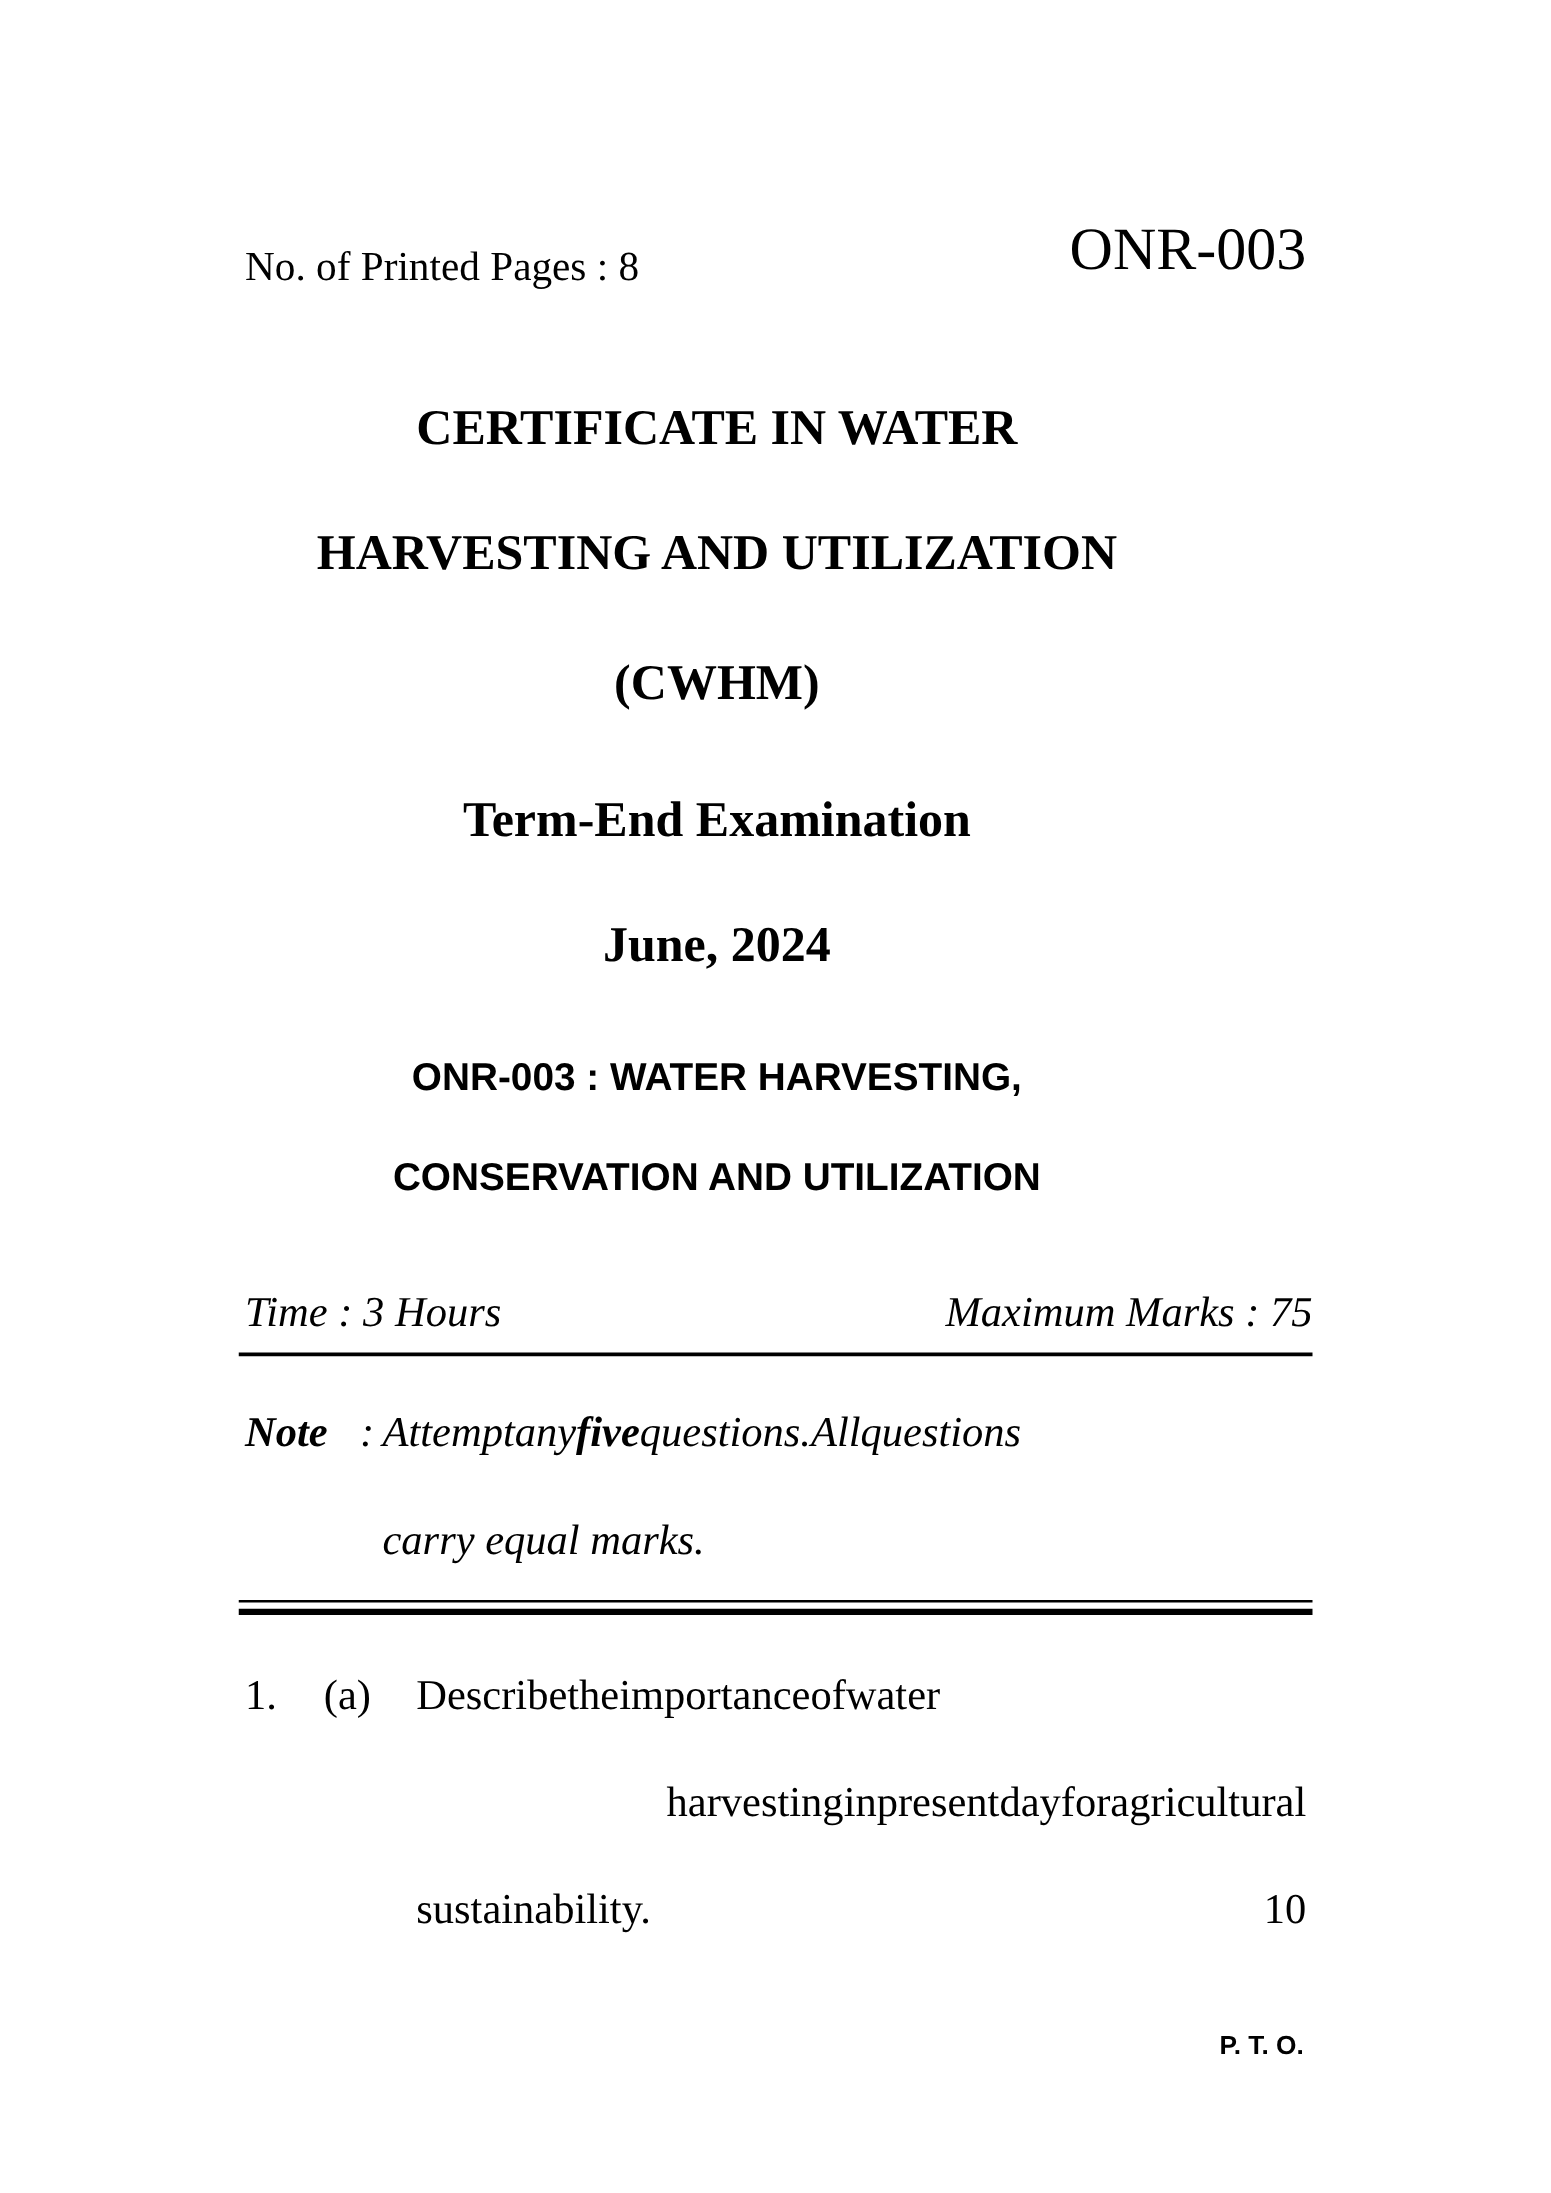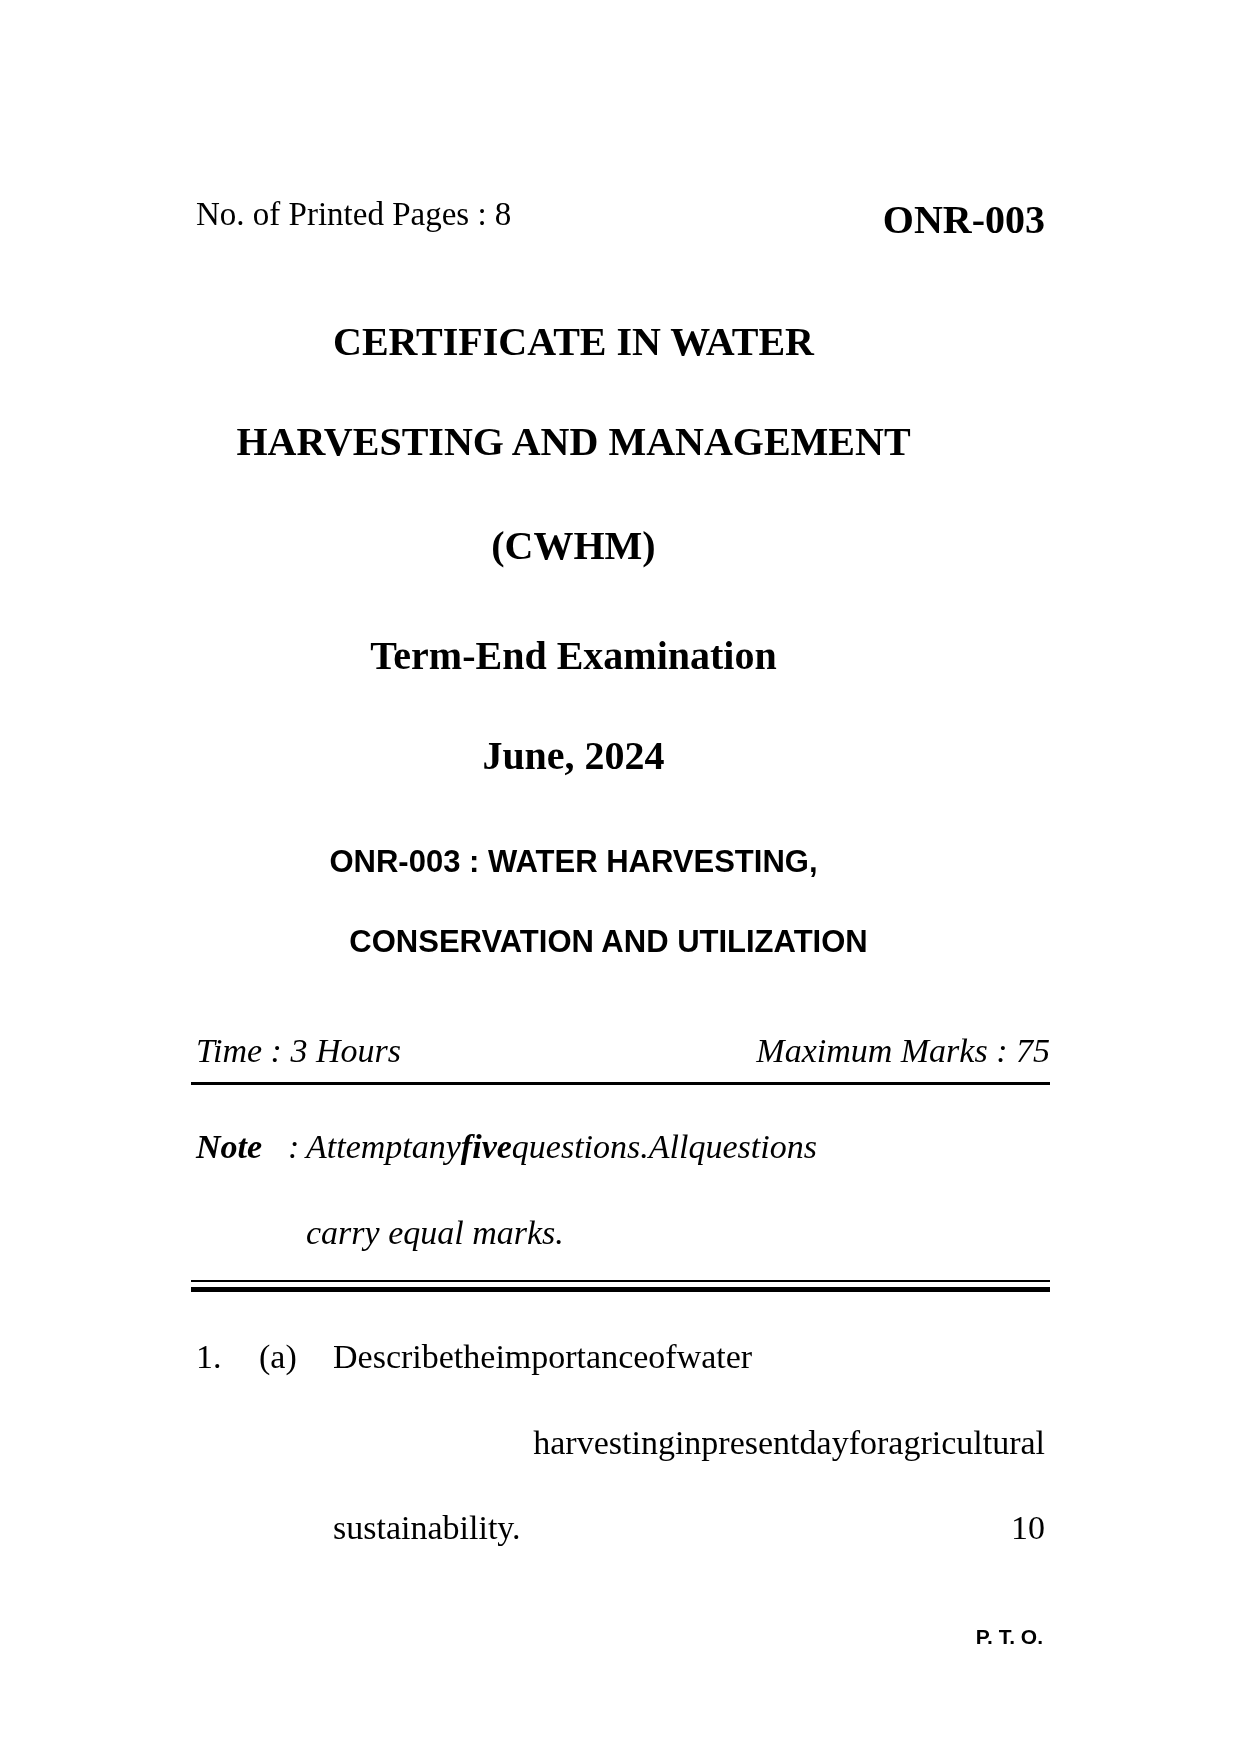--- a/index.html
+++ b/index.html
@@ -3,32 +3,32 @@
   <meta charset="utf-8">
   <style>
     html, body { margin: 0; padding: 0; background: #ffffff; }
     body { width: 1241px; height: 1754px; position: relative; overflow: hidden; color: #000; font-family: "Liberation Serif", "DejaVu Serif", serif; }
     .abs { position: absolute; }
     .serif { font-family: "Liberation Serif", "DejaVu Serif", serif; }
     .sans { font-family: "Liberation Sans", "DejaVu Sans", sans-serif; }
     .center { left: 0; width: 1147px; text-align: center; }
 
     .printed-pages { left: 196px; top: 196px; font-size: 33px; }
-    .paper-code { right: 196px; top: 196px; font-size: 40px; font-weight: bold; }
+    .paper-code { right: 196px; top: 172px; font-size: 48px; font-weight: normal; }
 
     .title-line { font-size: 40px; font-weight: bold; }
     .t1 { top: 318px; }
     .t2 { top: 418px; }
     .t3 { top: 522px; }
     .t4 { top: 632px; font-size: 40px; }
     .t5 { top: 732px; font-size: 40px; }
 
     .course-line { font-size: 31px; font-weight: bold; }
     .c1 { top: 844px; }
-    .c2 { top: 924px; margin-left: 35px; }
+    .c2 { top: 924px; }
 
     .time { left: 196px; top: 1032px; font-size: 34px; font-style: italic; }
     .marks { right: 191px; top: 1032px; font-size: 34px; font-style: italic; margin-left: 20px; }
 
     .rule-single { left: 191px; width: 859px; top: 1082px; height: 3px; background: #000; }
 
     .note-label { left: 196px; top: 1128px; font-size: 34px; font-style: italic; font-weight: bold; }
     .note-colon { left: 288px; top: 1128px; font-size: 34px; font-style: italic; }
     .note-line1 { left: 306px; width: 744px; top: 1128px; font-size: 34px; font-style: italic; display: flex; justify-content: flex-start; }
     .note-line1 b { font-weight: bold; }
@@ -48,21 +48,21 @@
   </style>
 </head>
 <body>
 
 <div>
 
   <div class="abs serif printed-pages">No. of Printed Pages : 8</div>
   <div class="abs serif paper-code">ONR-003</div>
 
   <div class="abs serif center title-line t1">CERTIFICATE IN WATER</div>
-  <div class="abs serif center title-line t2">HARVESTING AND MANAGEMENT</div>
+  <div class="abs serif center title-line t2">HARVESTING AND UTILIZATION</div>
   <div class="abs serif center title-line t3">(CWHM)</div>
   <div class="abs serif center title-line t4">Term-End Examination</div>
   <div class="abs serif center title-line t5">June, 2024</div>
 
   <div class="abs sans center course-line c1">ONR-003 : WATER HARVESTING,</div>
   <div class="abs sans center course-line c2">CONSERVATION AND UTILIZATION</div>
 
   <div class="abs serif time">Time : 3 Hours</div>
   <div class="abs serif marks">Maximum Marks : 75</div>
 

